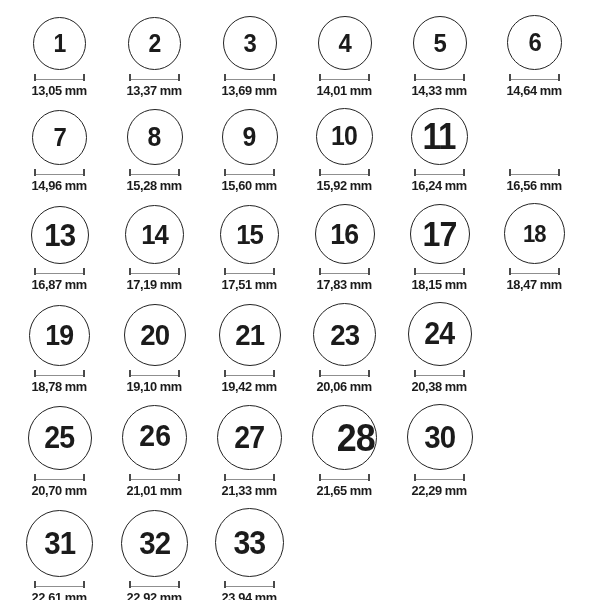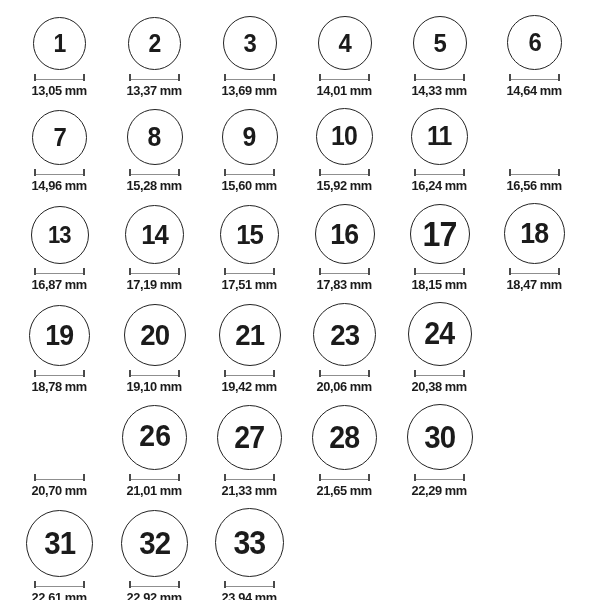--- a/index.html
+++ b/index.html
@@ -148,34 +148,34 @@
     <div class="diameter-label">15,60 mm</div>
   </div>
         <div class="size-cell">
     <div class="ring-circle" style="width: 57px; height: 57px; font-size: 27px;">
       <span>10</span>
     </div>
     <div class="measure-line"></div>
     <div class="diameter-label">15,92 mm</div>
   </div>
         <div class="size-cell">
-    <div class="ring-circle" style="width: 57px; height: 57px; font-size: 27px;">
+    <div class="ring-circle" style="width: 57px; height: 57px; font-size: 36px;">
       <span>11</span>
     </div>
     <div class="measure-line"></div>
     <div class="diameter-label">16,24 mm</div>
   </div>
         <div class="size-cell">
     <div class="measure-line"></div>
     <div class="diameter-label">16,56 mm</div>
   </div>
       </div>
       <div class="size-row">
         <div class="size-cell">
-    <div class="ring-circle" style="width: 58px; height: 58px; font-size: 24px;">
+    <div class="ring-circle" style="width: 58px; height: 58px; font-size: 32px;">
       <span>13</span>
     </div>
     <div class="measure-line"></div>
     <div class="diameter-label">16,87 mm</div>
   </div>
         <div class="size-cell">
     <div class="ring-circle" style="width: 59px; height: 59px; font-size: 28px;">
       <span>14</span>
     </div>
     <div class="measure-line"></div>
@@ -196,21 +196,21 @@
     <div class="diameter-label">17,83 mm</div>
   </div>
         <div class="size-cell">
     <div class="ring-circle" style="width: 60px; height: 60px; font-size: 35px;">
       <span>17</span>
     </div>
     <div class="measure-line"></div>
     <div class="diameter-label">18,15 mm</div>
   </div>
         <div class="size-cell">
-    <div class="ring-circle" style="width: 61px; height: 61px; font-size: 29px;">
+    <div class="ring-circle" style="width: 61px; height: 61px; font-size: 24px;">
       <span>18</span>
     </div>
     <div class="measure-line"></div>
     <div class="diameter-label">18,47 mm</div>
   </div>
       </div>
       <div class="size-row">
         <div class="size-cell">
     <div class="ring-circle" style="width: 61px; height: 61px; font-size: 29px;">
       <span>19</span>
@@ -242,39 +242,42 @@
         <div class="size-cell">
     <div class="ring-circle" style="width: 64px; height: 64px; font-size: 31px;">
       <span>24</span>
     </div>
     <div class="measure-line"></div>
     <div class="diameter-label">20,38 mm</div>
   </div>
       </div>
       <div class="size-row">
         <div class="size-cell">
+    <div class="ring-circle" style="width: 64px; height: 64px; font-size: 31px;">
+      <span>25</span>
+    </div>
     <div class="measure-line"></div>
     <div class="diameter-label">20,70 mm</div>
   </div>
         <div class="size-cell">
     <div class="ring-circle" style="width: 65px; height: 65px; font-size: 31px; font-family: Liberation Mono, monospace;">
       <span>26</span>
     </div>
     <div class="measure-line"></div>
     <div class="diameter-label">21,01 mm</div>
   </div>
         <div class="size-cell">
     <div class="ring-circle" style="width: 65px; height: 65px; font-size: 31px;">
       <span>27</span>
     </div>
     <div class="measure-line"></div>
     <div class="diameter-label">21,33 mm</div>
   </div>
         <div class="size-cell">
-    <div class="ring-circle" style="width: 65px; height: 65px; font-size: 31px;">
+    <div class="ring-circle" style="width: 65px; height: 65px; font-size: 39px; justify-content: flex-end;">
       <span>28</span>
     </div>
     <div class="measure-line"></div>
     <div class="diameter-label">21,65 mm</div>
   </div>
         <div class="size-cell">
     <div class="ring-circle" style="width: 66px; height: 66px; font-size: 32px;">
       <span>30</span>
     </div>
     <div class="measure-line"></div>

